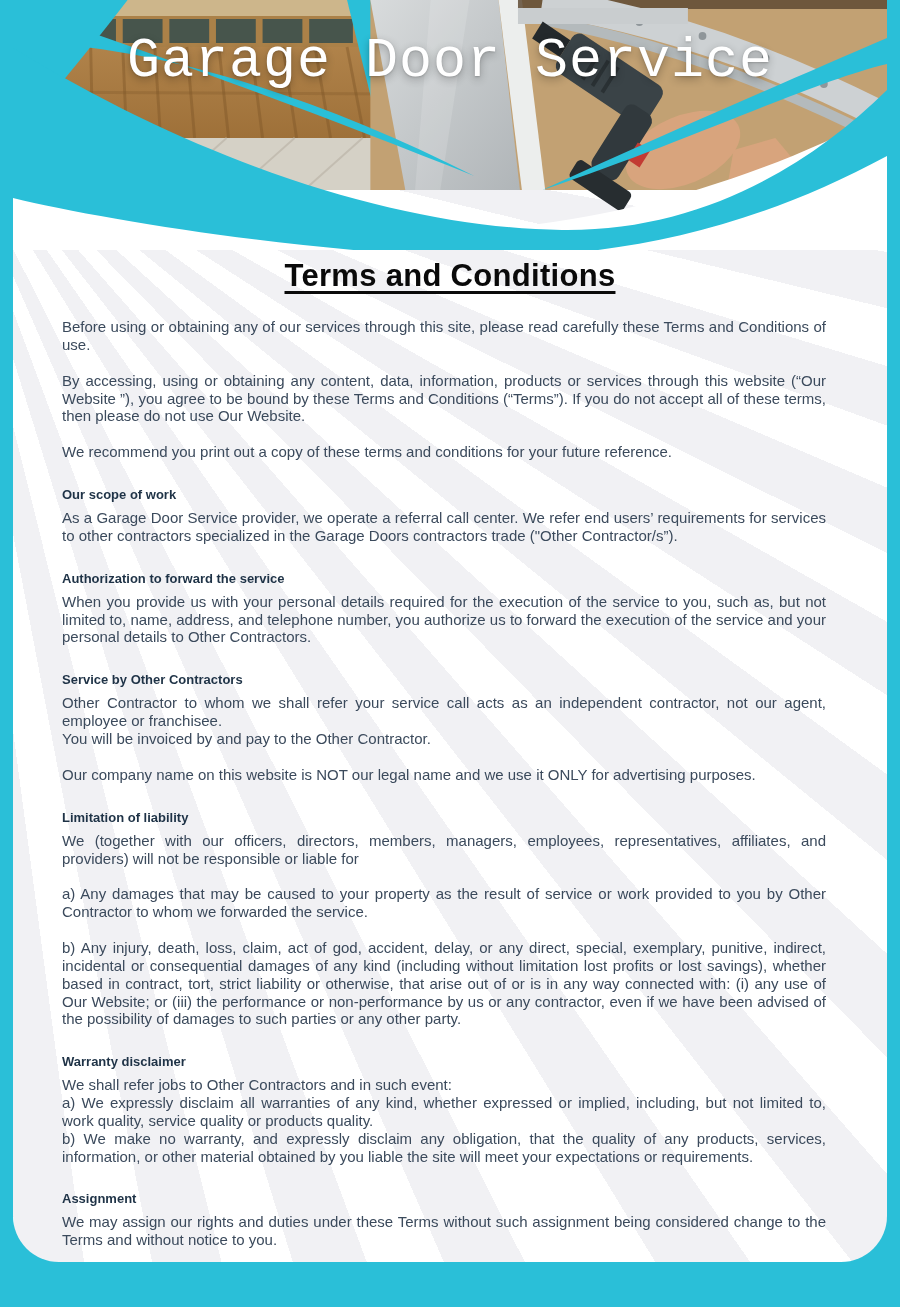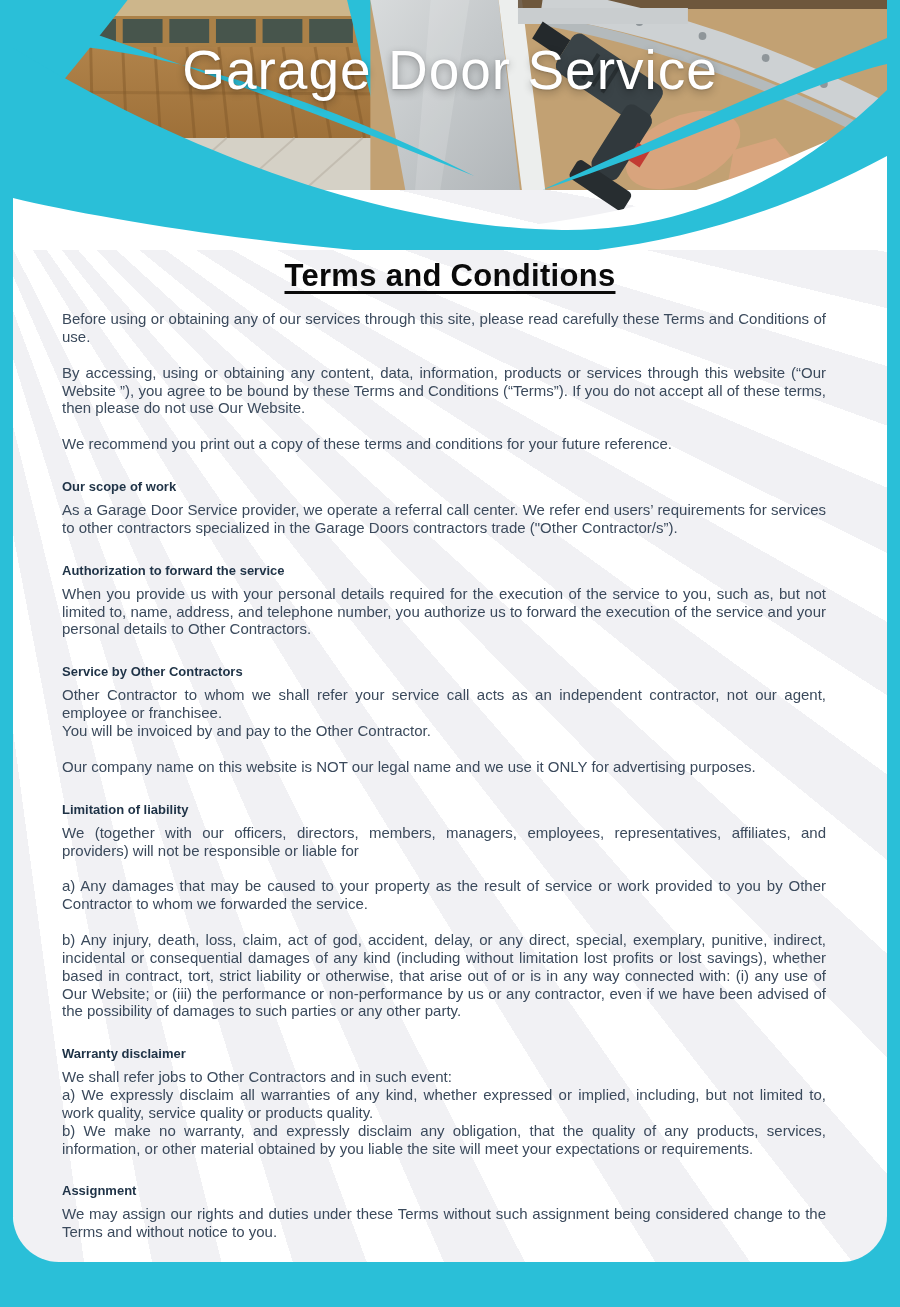--- a/index.html
+++ b/index.html
@@ -14,32 +14,33 @@
     margin:0 13px;
     height:1262px;
     border-radius:0 0 46px 46px;
     background-color:#fdfdfe;
     background-image:repeating-conic-gradient(from 150deg at -10% 6%, #ffffff 0deg 3.2deg, #f1f1f4 3.2deg 6.4deg);
     overflow:hidden;
   }
   .banner{position:relative;height:250px;}
   .banner svg{position:absolute;left:0;top:0;width:100%;height:100%;display:block;}
   .site-title{
-    position:absolute;left:0;right:0;top:30px;margin:8px;
+    position:absolute;left:0;right:0;top:30px;margin:0;
     text-align:center;
     font-size:55px;font-weight:400;letter-spacing:1px;
     color:#ffffff;
     text-shadow:0 3px 9px rgba(0,0,0,.30), 0 1px 2px rgba(0,0,0,.18);
+    font-family:Liberation Mono, monospace;
   }
   .content{padding:0 49px 0 49px;}
   .terms-title{
     text-align:center;
     font-size:31px;font-weight:700;letter-spacing:.3px;
     color:#0a0a0a;
-    margin:8px 0 16px 0;
+    margin:8px 0 24px 0;
     text-decoration:underline;
     text-decoration-thickness:3px;
     text-underline-offset:5px;
   }
   .tsection h3{
     font-size:13px;font-weight:700;color:#1e3246;
     margin:26px 0 7px 0;
   }
   .block{margin:0 12px 18px 0;}
   .block p{

